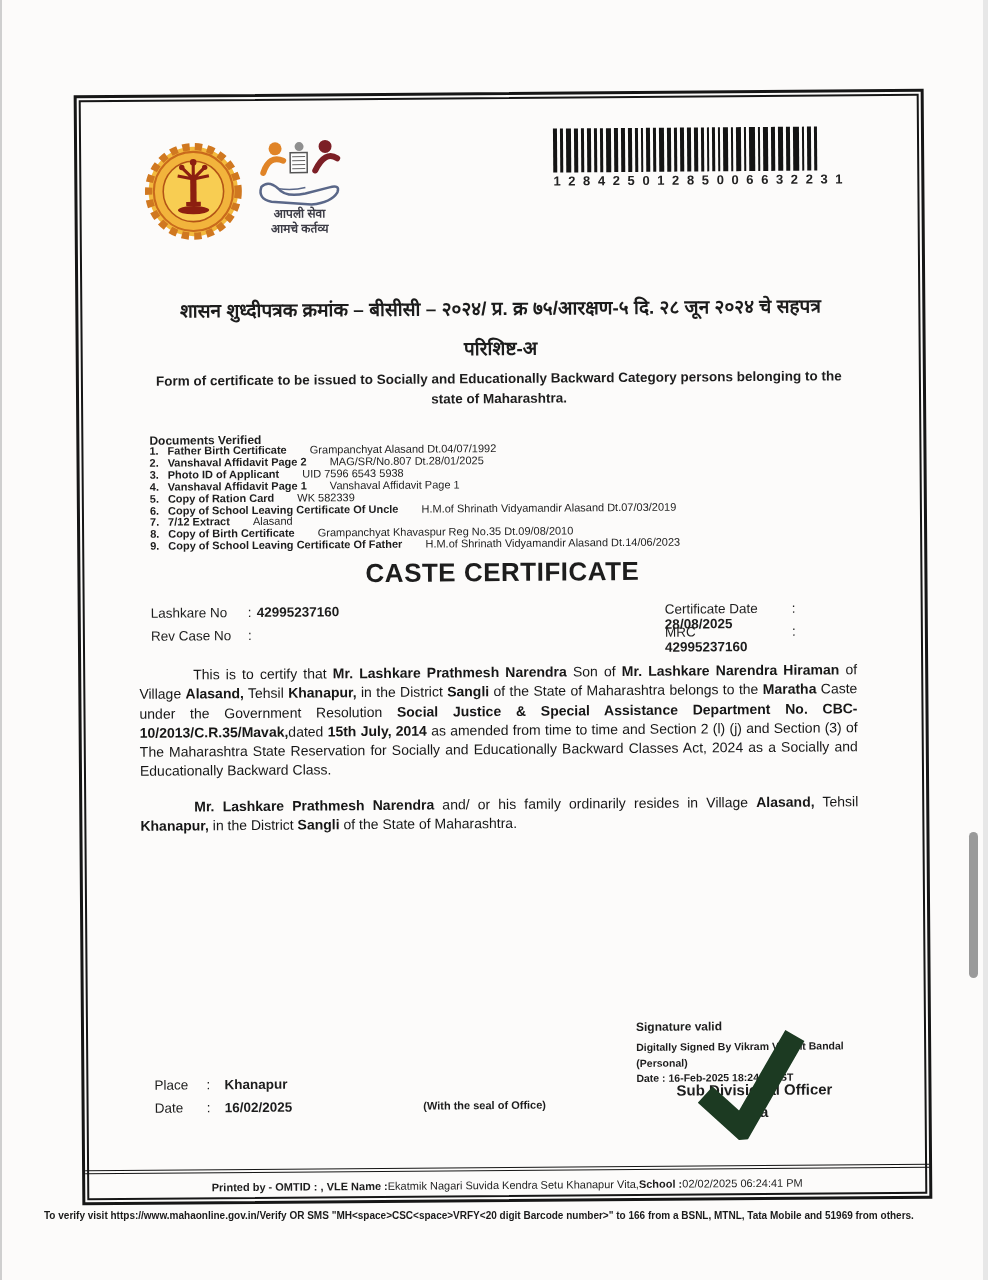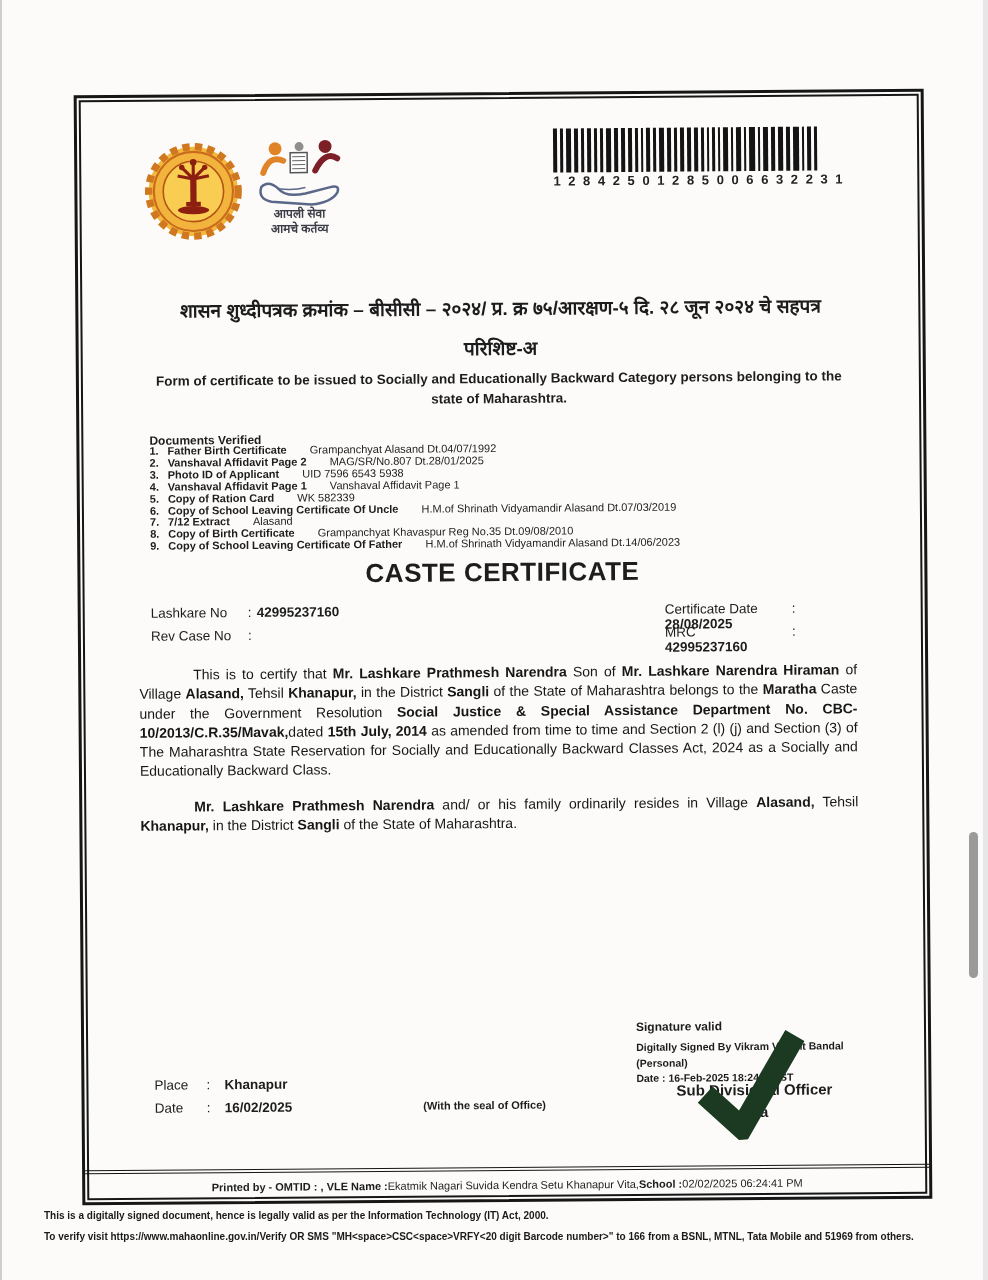--- a/index.html
+++ b/index.html
@@ -257,16 +257,15 @@
 
     <div class="print-strip">
         <b>Printed by - OMTID : , VLE Name : </b>
         <span>Ekatmik Nagari Suvida Kendra Setu Khanapur Vita, </span>
         <b>School : </b>
         <span>02/02/2025 06:24:41 PM</span>
       </div>
   </div>
 
   <div class="footer">
-    <p>This is a digitally signed document, hence is legally valid as per the Information Technology (IT) Act, 2000.</p>
     <p>To verify visit https://www.mahaonline.gov.in/Verify OR SMS "MH&lt;space&gt;CSC&lt;space&gt;VRFY&lt;20 digit Barcode number&gt;" to 166 from a BSNL, MTNL, Tata Mobile and 51969 from others.</p>
   </div>
 </div>
 
 </body></html>

